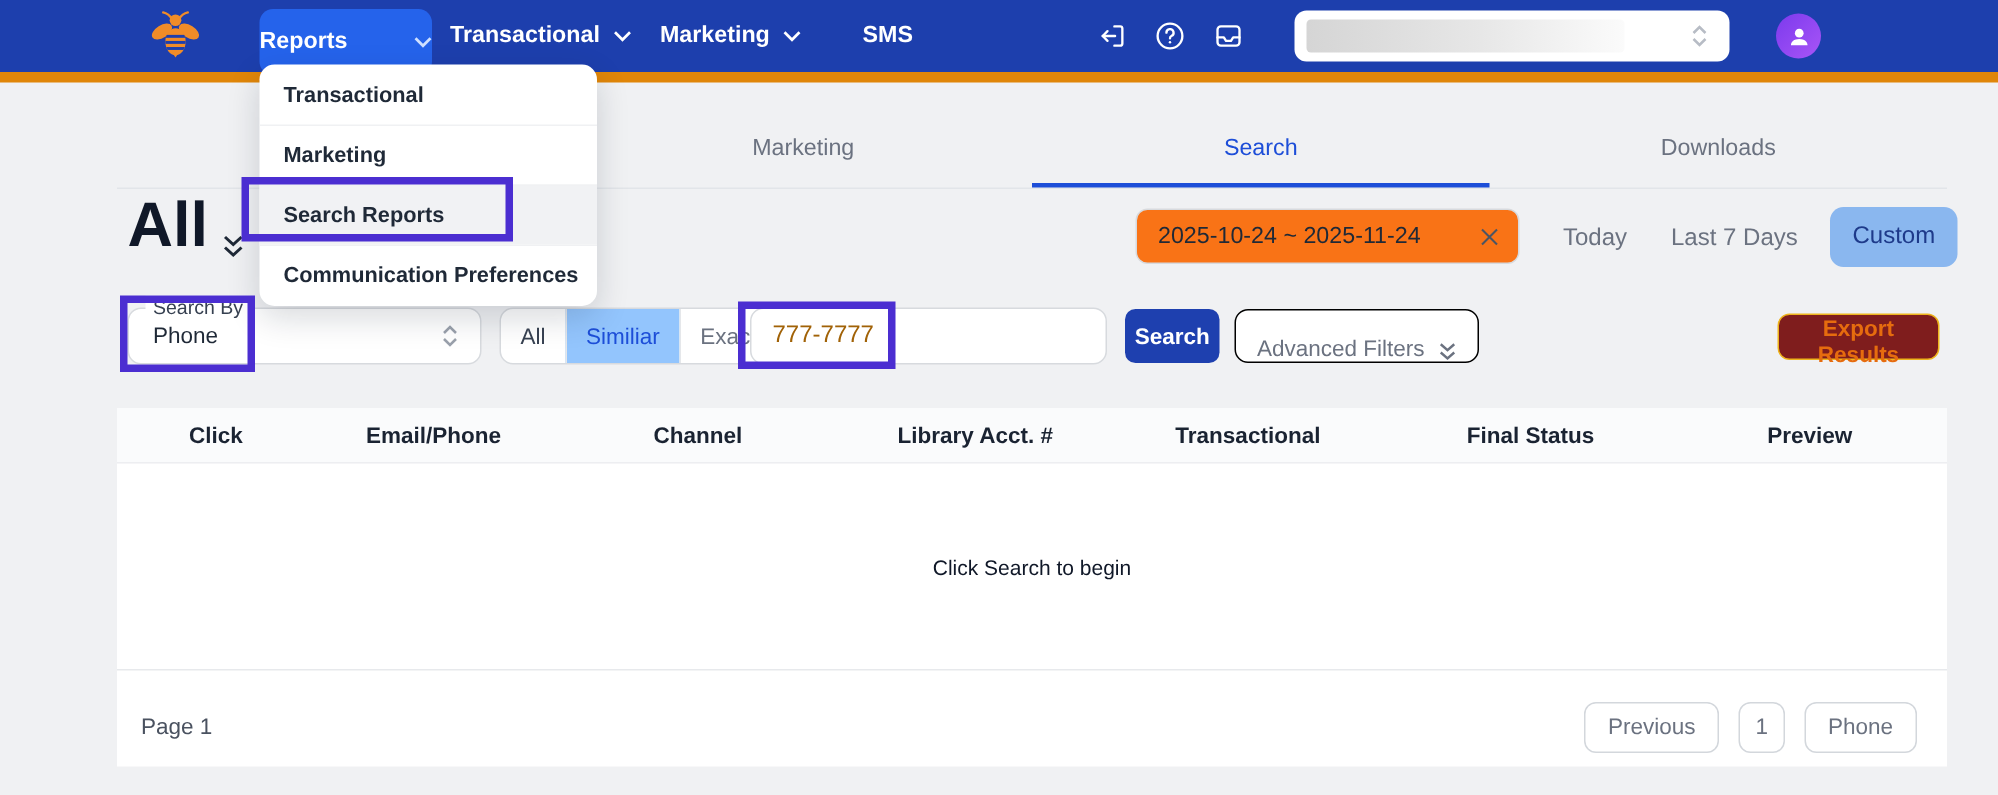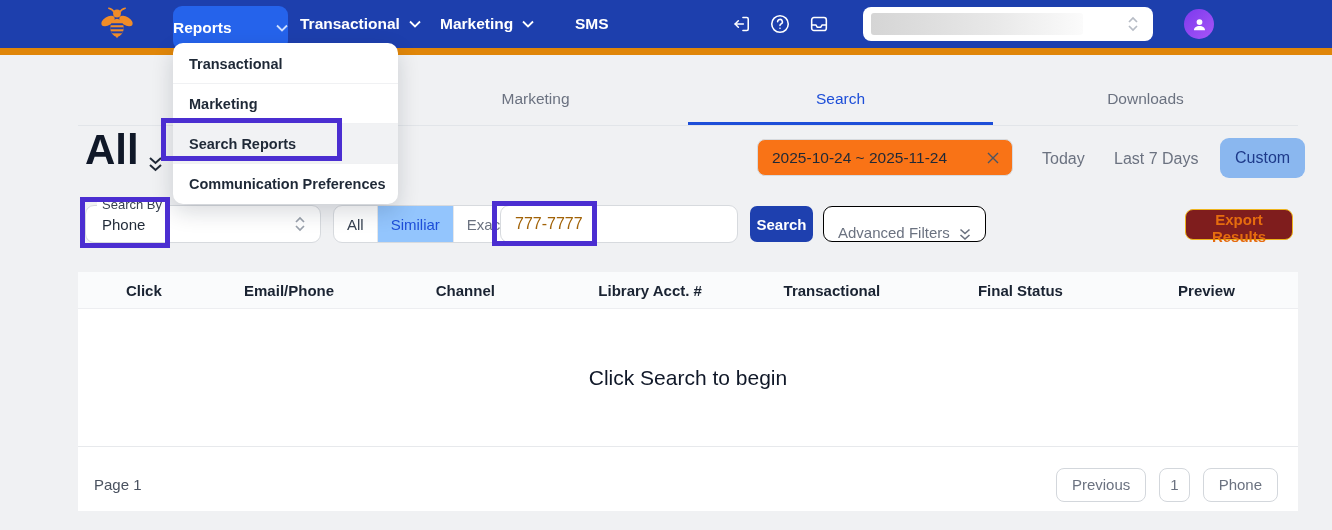--- a/index.html
+++ b/index.html
@@ -87,21 +87,21 @@
   .export-btn{position:absolute;left:1185px;top:209px;width:108px;height:31px;
       background:#7f1d1d;border:1.5px solid var(--c-export_border,#eeb41c);border-radius:8px;
       color:var(--c-export_text,#e66c0e);font-size:15px;font-weight:700;font-family:inherit;cursor:pointer;}
 
   
   .table-card{position:absolute;left:78px;top:272px;width:1220px;height:239px;background:#fff;}
   .thead{display:grid;grid-template-columns:10.8% 13% 15.9% 14.4% 15.4% 15.5% 15%;height:36px;
       background:#fafbfc;border-bottom:1px solid #edeef1;align-items:center;}
   .th{text-align:center;font-size:15px;font-weight:700;color:#1a2332;}
   .tbody{height:137px;display:flex;align-items:center;justify-content:center;
-      font-size:21px;color:#101828;}
+      font-size:14px;color:#101828;}
   .tfoot{height:76px;border-top:1px solid #e7e9ec;display:flex;align-items:center;
       justify-content:space-between;padding:0 20px 0 16px;box-sizing:border-box;}
   .page-label{font-size:15px;color:#4a5260;}
   .pager{display:flex;gap:13px;}
   .pager button{height:34px;background:#fff;border:1px solid #d3d7dc;border-radius:8px;color:#6b7280;
       font-size:15px;font-weight:500;font-family:inherit;cursor:pointer;}
   .pager .wide{padding:0 15px;}
   .pager .narrow{padding:0 10px;}
 
   

